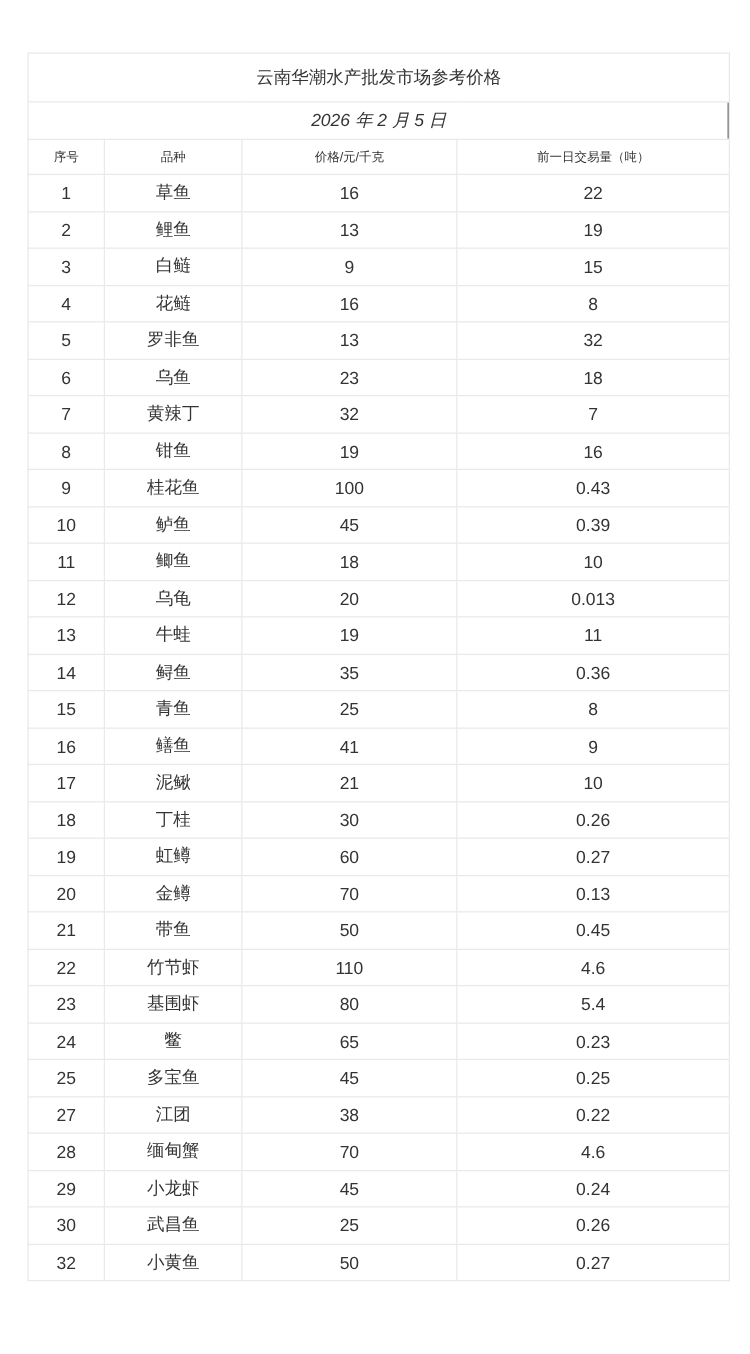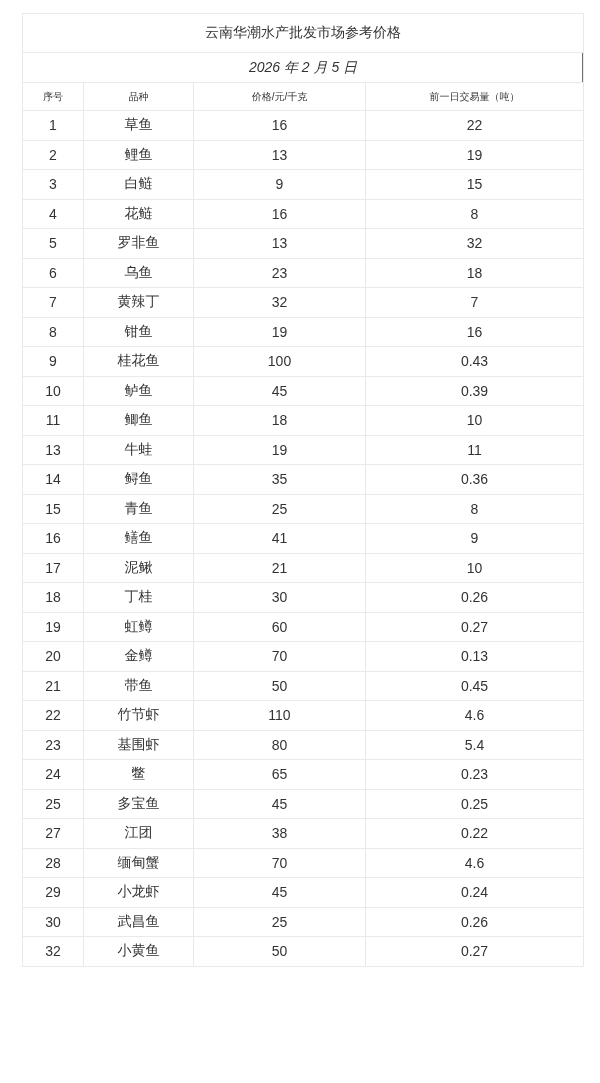--- a/index.html
+++ b/index.html
@@ -14,20 +14,21 @@
     color: #333333;
     overflow: hidden;
   }
   .page-wrap {
     padding: 13px 0 0 22px;
   }
   table.price-table {
     border-collapse: collapse;
     table-layout: fixed;
     width: 561px;
+    margin-top: 29px;
   }
   table.price-table td,
   table.price-table th {
     border: 1px solid #e9e9e9;
     text-align: center;
     vertical-align: middle;
     font-weight: normal;
     font-size: 14px;
     padding: 0;
     overflow: hidden;
@@ -150,20 +151,26 @@
           <td>45</td>
           <td>0.39</td>
         </tr>
         <tr>
           <td>11</td>
           <td>鲫鱼</td>
           <td>18</td>
           <td>10</td>
         </tr>
         <tr>
+          <td>12</td>
+          <td>乌龟</td>
+          <td>20</td>
+          <td>0.013</td>
+        </tr>
+        <tr>
           <td>13</td>
           <td>牛蛙</td>
           <td>19</td>
           <td>11</td>
         </tr>
         <tr>
           <td>14</td>
           <td>鲟鱼</td>
           <td>35</td>
           <td>0.36</td>

